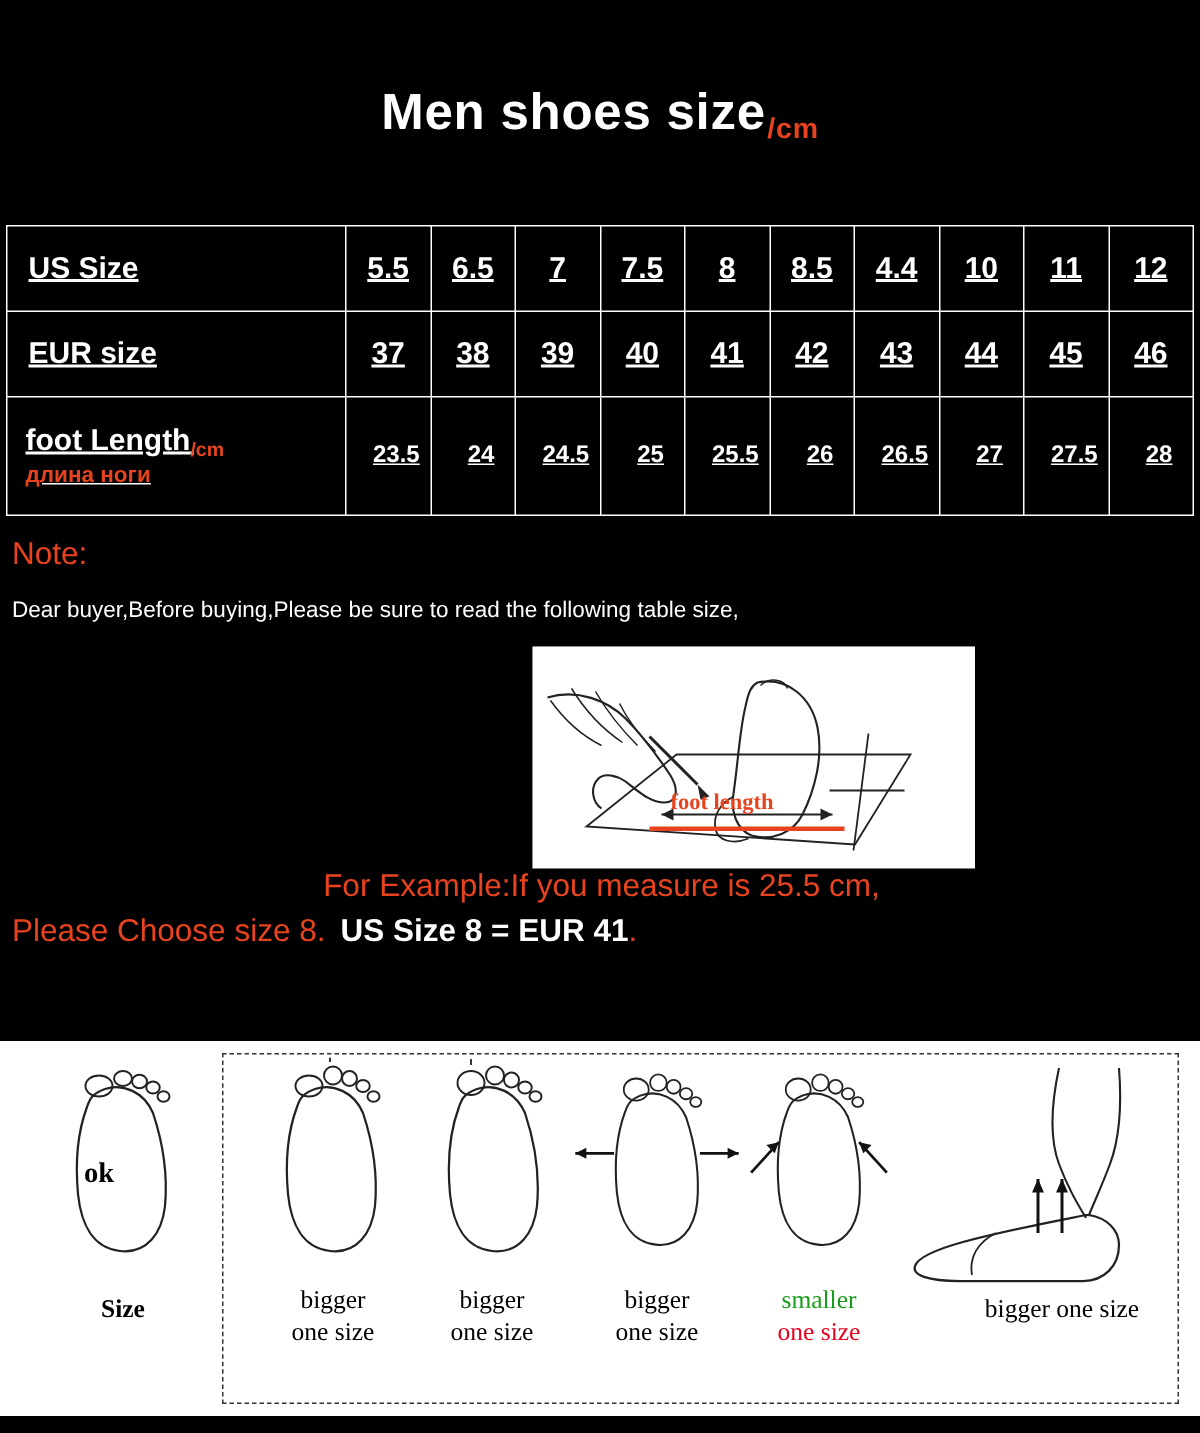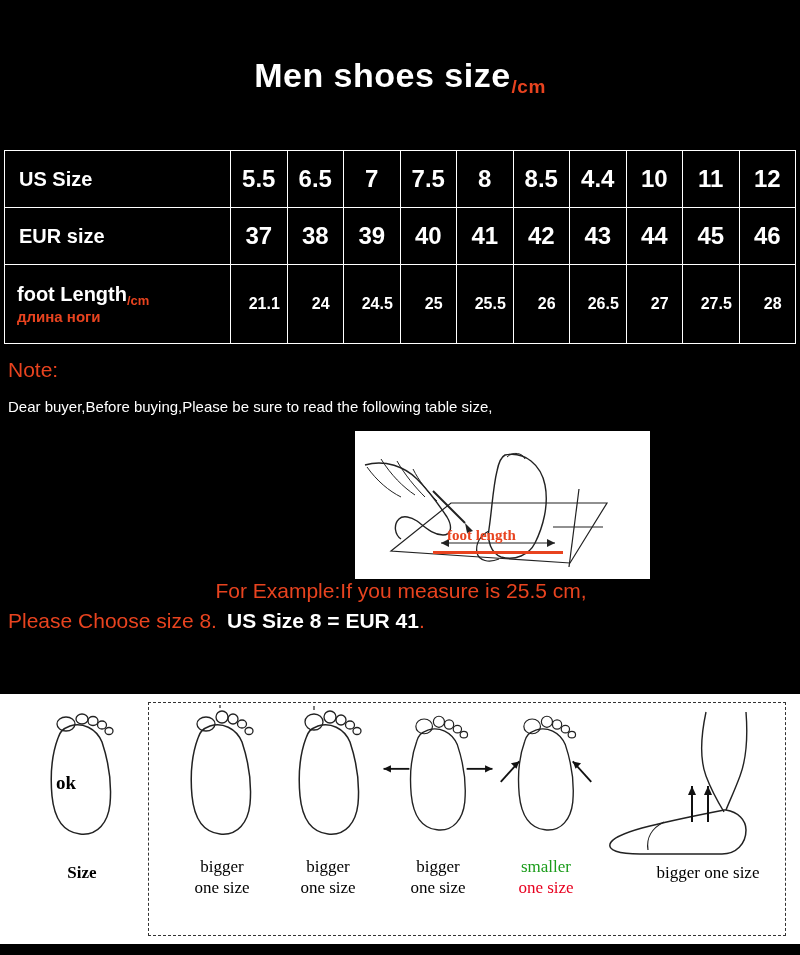--- a/index.html
+++ b/index.html
@@ -56,20 +56,21 @@
     width: 792px;
     margin: 0 auto;
     table-layout: fixed;
   }
   table.size-table td, table.size-table th {
     border: 1px solid #ffffff;
     color: #ffffff;
     text-align: center;
     font-weight: bold;
     background: #000;
+    text-decoration: underline;
   }
   .row-label {
     text-align: left !important;
     padding-left: 14px;
     font-size: 20px;
     width: 210px;
   }
   .row-label .unit {
     font-size: 13px;
     color: #e8431f;
@@ -77,21 +78,21 @@
     top: 4px;
   }
   .row-label .ru {
     display: block;
     font-size: 15px;
     color: #e8431f;
     font-weight: bold;
     margin-top: 2px;
   }
   .cell {
-    font-size: 24px;
+    font-size: 20px;
     height: 52px;
   }
   .cell.small {
     font-size: 16px;
   }
   tr.r1 td, tr.r2 td { height: 54px; }
   tr.r3 td { height: 76px; padding-left: 12px; }
 
   
   .note-block {
@@ -256,21 +257,21 @@
         <td class="cell">43</td>
         <td class="cell">44</td>
         <td class="cell">45</td>
         <td class="cell">46</td>
       </tr>
       <tr class="r3">
         <td class="row-label">
           <span>foot Length</span><span class="unit">/cm</span>
           <span class="ru">длина ноги</span>
         </td>
-        <td class="cell small">21.1</td>
+        <td class="cell small">23.5</td>
         <td class="cell small">24</td>
         <td class="cell small">24.5</td>
         <td class="cell small">25</td>
         <td class="cell small">25.5</td>
         <td class="cell small">26</td>
         <td class="cell small">26.5</td>
         <td class="cell small">27</td>
         <td class="cell small">27.5</td>
         <td class="cell small">28</td>
       </tr>

